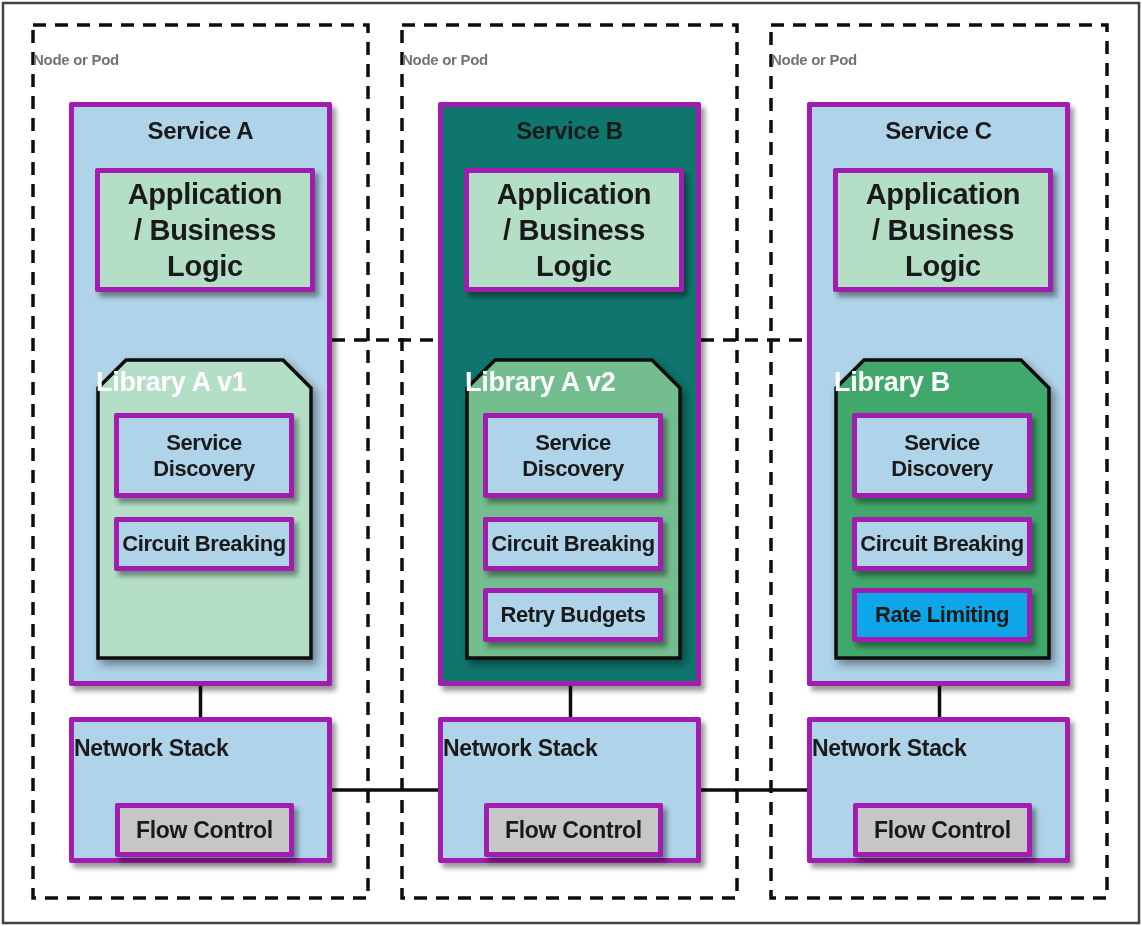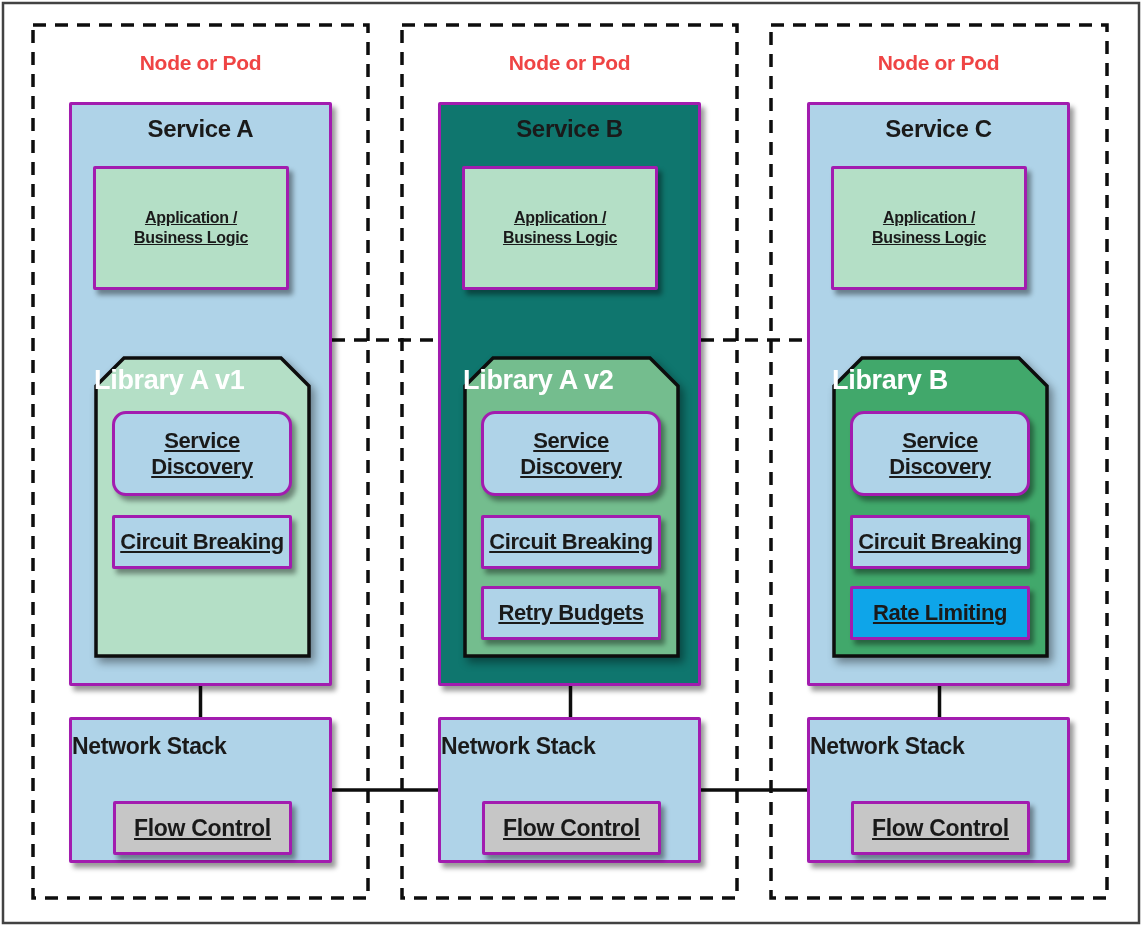--- a/index.html
+++ b/index.html
@@ -25,33 +25,32 @@
     top: 25px;
     width: 335px;
     height: 873px;
     z-index: 2;
   }
   .node-label {
     position: absolute;
     top: 26px;
     left: 0;
     width: 100%;
-    text-align: center;
-    font-size: 21px;
-    font-weight: bold;
-    letter-spacing: -0.3px;
-    color: #ef4444;
+    text-align: left;
+    font-size: 15px;
+    font-weight: bold;
+    letter-spacing: -0.3px;
+    color: #737373;
   }
   .box {
     position: absolute;
     box-sizing: border-box;
-    border: 3px solid #a21caf;
+    border: 5px solid #a21caf;
     border-radius: 2px;
     box-shadow: 4px 5px 5px rgba(0,0,0,0.40);
-    text-decoration: underline;
   }
   .service-box {
     left: 36px;
     top: 77px;
     width: 263px;
     height: 584px;
   }
   .service-title {
     position: absolute;
     top: 10px;
@@ -59,27 +58,27 @@
     width: 100%;
     text-align: center;
     font-size: 24px;
     font-weight: bold;
     letter-spacing: -0.3px;
     color: #1a1a1a;
   }
   .app-box {
     left: 21px;
     top: 61px;
-    width: 196px;
+    width: 220px;
     height: 124px;
     display: flex;
     align-items: center;
     justify-content: center;
     text-align: center;
-    font-size: 16px;
+    font-size: 29px;
     font-weight: bold;
     letter-spacing: -0.3px;
     line-height: 1.25;
     color: #1a1a1a;
     padding: 0 24px;
   }
   .library {
     position: absolute;
     left: 22px;
     top: 251px;
@@ -107,21 +106,21 @@
     display: flex;
     align-items: center;
     justify-content: center;
     text-align: center;
     font-size: 22px;
     font-weight: bold;
     letter-spacing: -0.4px;
     line-height: 1.15;
     color: #1a1a1a;
   }
-  .feature.tall { top: 55px;  height: 85px; padding: 0 22px; box-sizing: border-box; border-radius: 14px; }
+  .feature.tall { top: 55px;  height: 85px; padding: 0 22px; box-sizing: border-box; }
   .feature.row2 { top: 159px; height: 54px; }
   .feature.row3 { top: 230px; height: 54px; }
   .network-box {
     left: 36px;
     top: 692px;
     width: 263px;
     height: 146px;
   }
   .network-title {
     position: absolute;

